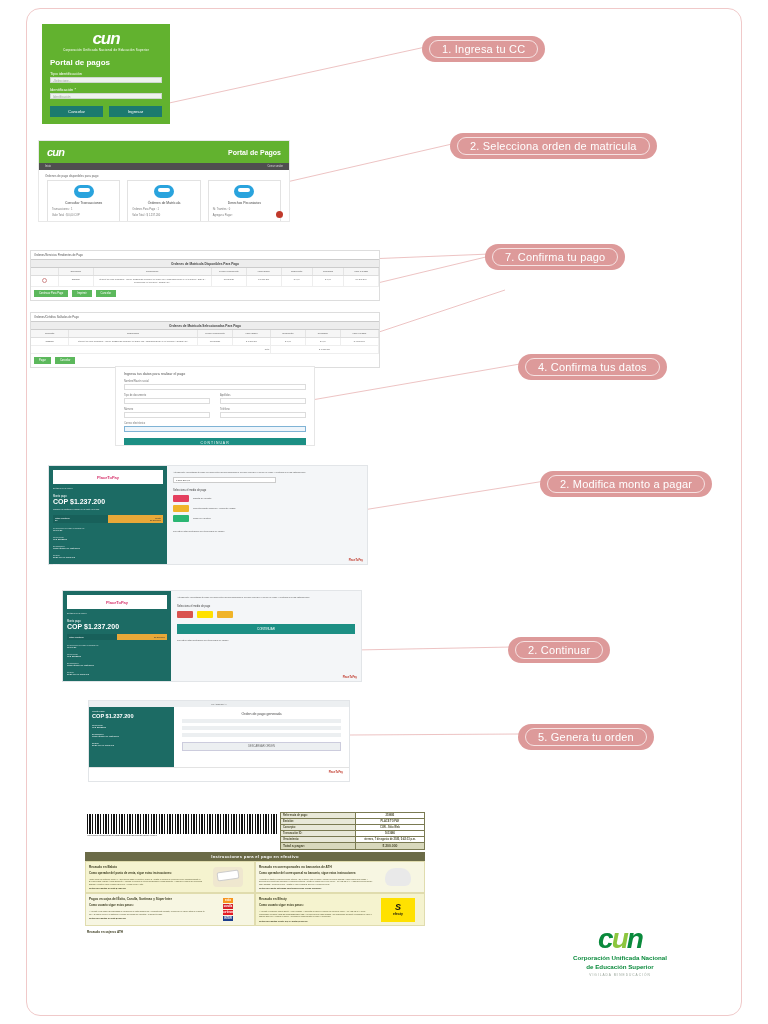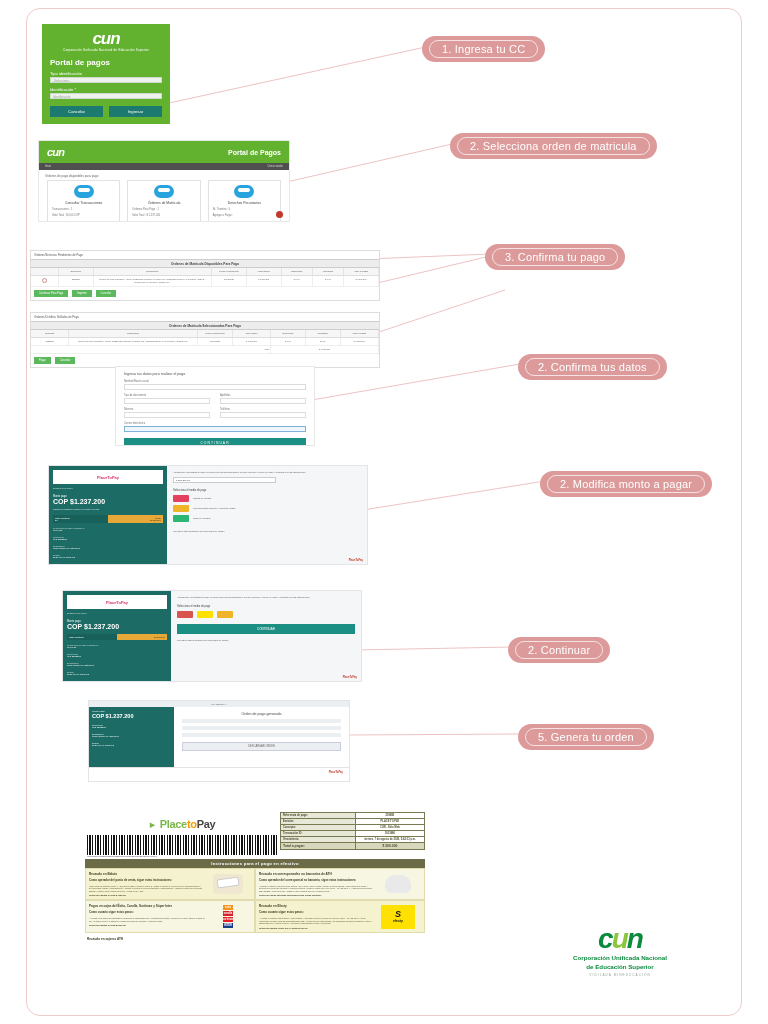--- a/index.html
+++ b/index.html
@@ -451,24 +451,20 @@
     </div>
   </div>
   <div class="btm">
       <span class="pp">PlaceToPay</span>
     </div>
 </div>
 
 <div class="voucher">
   <div class="v-top">
     <div class="v-left">
-      <div class="v-brand">
-        <span class="tri">▸</span>
-        <span class="pp"><span class="g">Place</span><span class="o">to</span><span class="d">Pay</span></span>
-      </div>
       <div class="barcode"></div>
       <div class="bc-num">415778008415178202020080720200807420200200020020020kg.p.ordan1</div>
     </div>
     <div class="v-right">
       <table class="vtable">
         <tbody>
             <tr>
               <td class="k">Referencia de pago:</td>
               <td class="v">218883</td>
             </tr>
@@ -567,24 +563,24 @@
   <div class="l2">VIGILADA MINEDUCACIÓN</div>
 </div>
 
 <div class="callout" style="left:422px; top:36px;">
     <div class="inner">1. Ingresa tu CC</div>
   </div>
 <div class="callout" style="left:450px; top:133px;">
     <div class="inner">2. Selecciona orden de matricula</div>
   </div>
 <div class="callout" style="left:485px; top:244px;">
-    <div class="inner">3. Confirma tu pago</div>
+    <div class="inner">7. Confirma tu pago</div>
   </div>
 <div class="callout" style="left:518px; top:354px;">
-    <div class="inner">2. Confirma tus datos</div>
+    <div class="inner">4. Confirma tus datos</div>
   </div>
 <div class="callout" style="left:540px; top:471px;">
     <div class="inner">2. Modifica monto a pagar</div>
   </div>
 <div class="callout" style="left:508px; top:637px;">
     <div class="inner">2. Continuar</div>
   </div>
 <div class="callout" style="left:518px; top:724px;">
     <div class="inner">5. Genera tu orden</div>
   </div>

